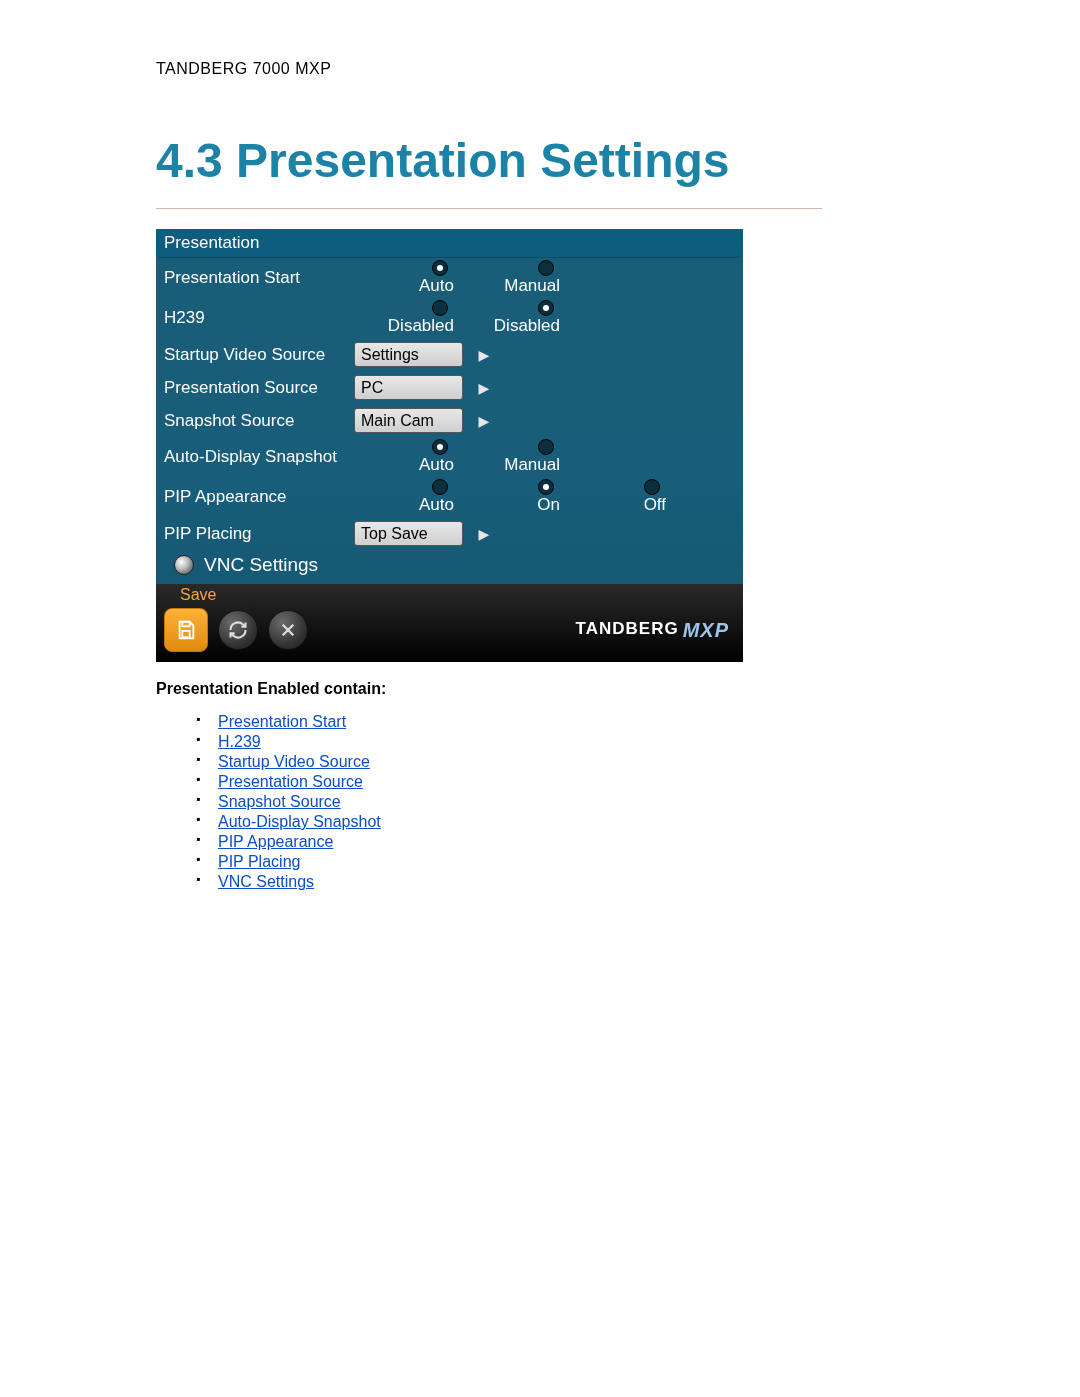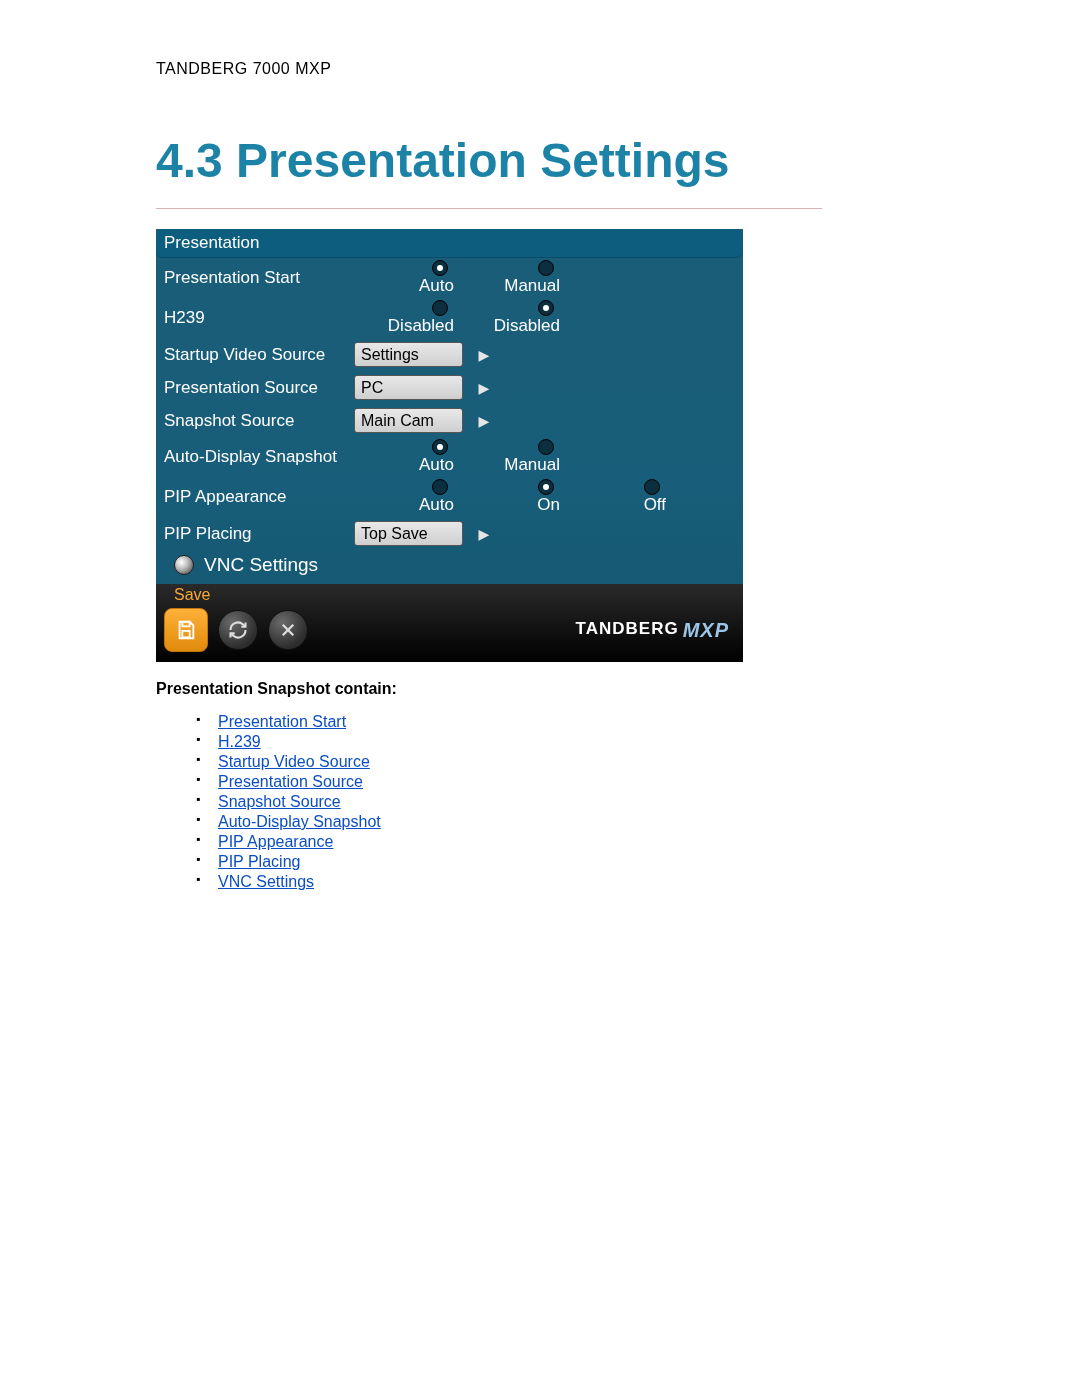--- a/index.html
+++ b/index.html
@@ -124,21 +124,21 @@
     margin-right: 10px;
     display: inline-block;
   }
   .save-bar {
     background: linear-gradient(180deg,#2a2a2a 0%, #000 100%);
     position: relative;
   }
   .save-label {
     color: #f7a832;
     font-size: 16px;
-    padding: 2px 8px 0 18px;
+    padding: 2px 8px 0 24px;
   }
   .icon-row {
     display: flex;
     align-items: center;
     padding: 4px 8px 10px 8px;
     gap: 10px;
   }
   .ibtn {
     width: 42px; height: 42px;
     border-radius: 8px;
@@ -336,21 +336,21 @@
             </svg>
         </span>
         <span class="brand">
           <span class="b1">TANDBERG</span>
           <span class="b2">MXP</span>
         </span>
       </div>
     </div>
   </div>
 
-  <div class="subhead">Presentation Snapshot contain:</div>
+  <div class="subhead">Presentation Enabled contain:</div>
 
   <ul class="links">
     <li><a class="link" href="#">Presentation Start</a></li>
     <li><a class="link" href="#">H.239</a></li>
     <li><a class="link" href="#">Startup Video Source</a></li>
     <li><a class="link" href="#">Presentation Source</a></li>
     <li><a class="link" href="#">Snapshot Source</a></li>
     <li><a class="link" href="#">Auto-Display Snapshot</a></li>
     <li><a class="link" href="#">PIP Appearance</a></li>
     <li><a class="link" href="#">PIP Placing</a></li>

